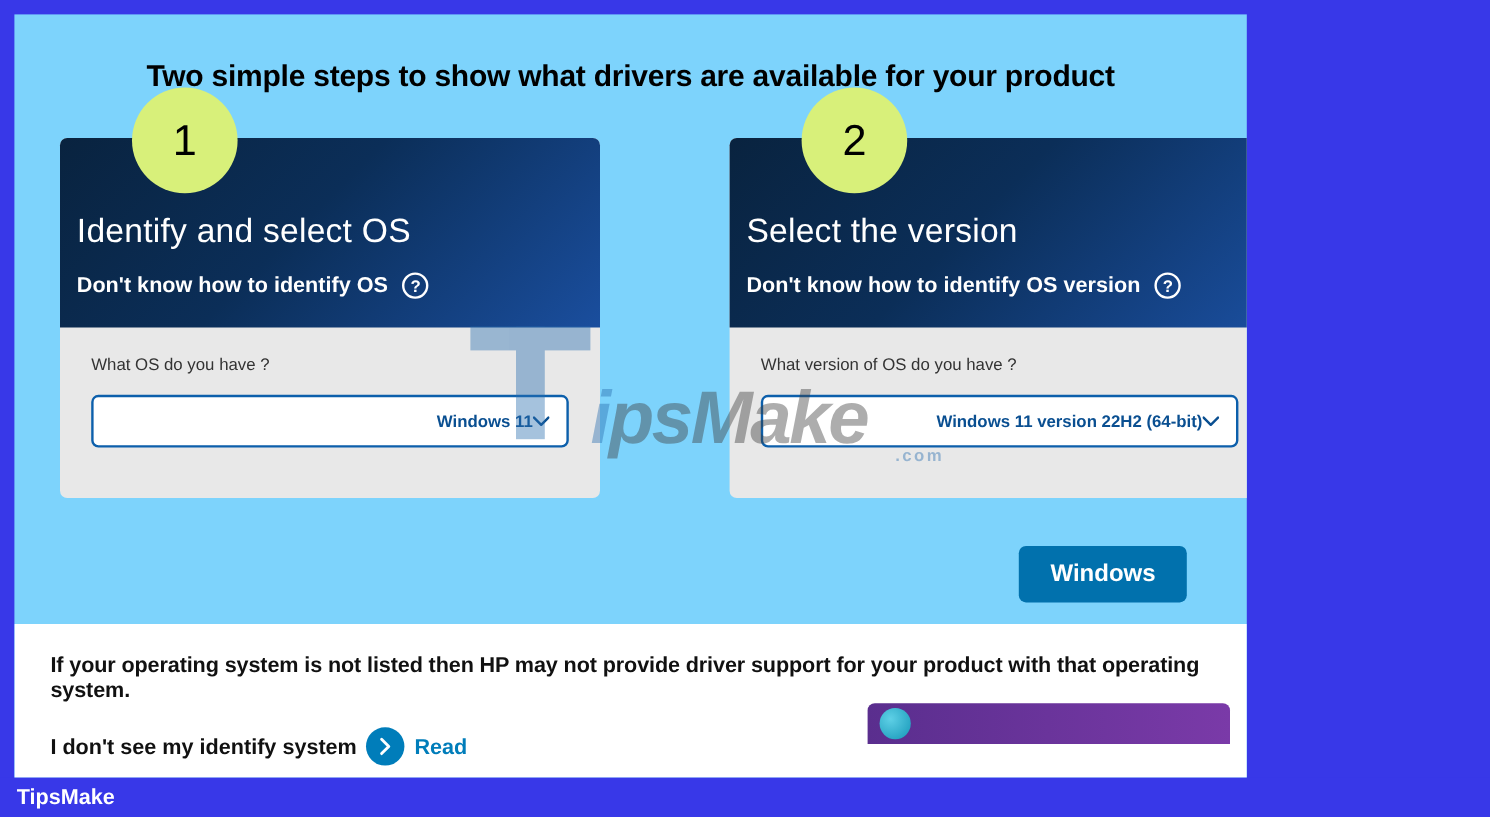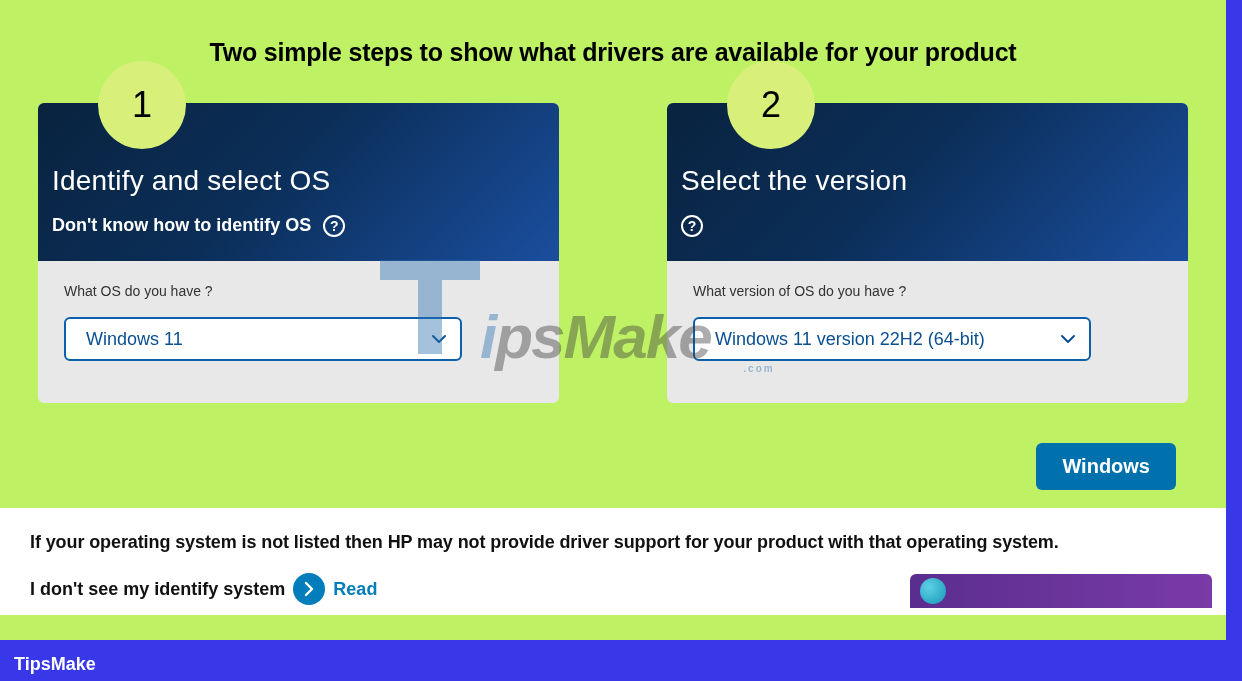--- a/index.html
+++ b/index.html
@@ -5,23 +5,23 @@
 * { box-sizing: border-box; margin: 0; padding: 0; }
 body {
   font-family: -apple-system, BlinkMacSystemFont, "Segoe UI", Arial, sans-serif;
   background: #3838e8;
   width: 1242px;
   height: 681px;
   overflow: hidden;
   position: relative;
 }
 .frame {
-  background: #bef264;
-  margin: 0;
-  width: 1226px;
+  background: #7dd3fc;
+  margin: 12px;
+  width: 1027px;
   height: 640px;
   position: relative;
   overflow: hidden;
 }
 .heading {
   text-align: center;
   font-size: 25px;
   font-weight: 700;
   color: #000;
   padding: 38px 20px 10px;
@@ -95,26 +95,26 @@
 }
 .select {
   width: 398px;
   max-width: 100%;
   border: 2px solid #0c5fab;
   border-radius: 6px;
   background: #fff;
   height: 44px;
   display: flex;
   align-items: center;
-  justify-content: space-between;
+  justify-content: flex-end;
   padding: 0 14px 0 20px;
   cursor: pointer;
-  font-size: 18px;
+  font-size: 14px;
   color: #0a4f91;
-  font-weight: 400;
+  font-weight: 700;
 }
 .chev {
   width: 14px;
   height: 14px;
   display: inline-block;
 }
 .chev svg { display: block; }
 .submit-row {
   display: flex;
   justify-content: flex-end;
@@ -197,21 +197,21 @@
   letter-spacing: -2px;
   line-height: 1;
   position: relative;
   top: 14px;
 }
 .watermark .rest .i { color: #2a6fb0; }
 .watermark .com {
   position: absolute;
   bottom: -6px;
   right: -64px;
-  font-size: 10px;
+  font-size: 14px;
   font-weight: 700;
   color: #2a6fb0;
   letter-spacing: 2px;
   font-style: normal;
 }
 .footer-bar {
   position: absolute;
   left: 0;
   bottom: 0;
   background: #3838e8;
@@ -270,20 +270,21 @@
           </span>
         </div>
       </div>
     </div>
 
     <div class="card">
       <div class="badge">2</div>
       <div class="card-header">
         <div class="card-title">Select the version</div>
         <div class="card-sub">
+          <span>Don't know how to identify OS version</span>
           <span class="help-icon">?</span>
         </div>
       </div>
       <div class="card-body">
         <div class="q-label">What version of OS do you have ?</div>
         <div class="select">
           <span>Windows 11 version 22H2 (64-bit)</span>
           <span class="chev">
             <svg width="14" height="14" viewBox="0 0 14 14">
                 <path d="M1 4 L7 10 L13 4" stroke="#0a4f91" stroke-width="2" fill="none" stroke-linecap="round" stroke-linejoin="round"></path>

